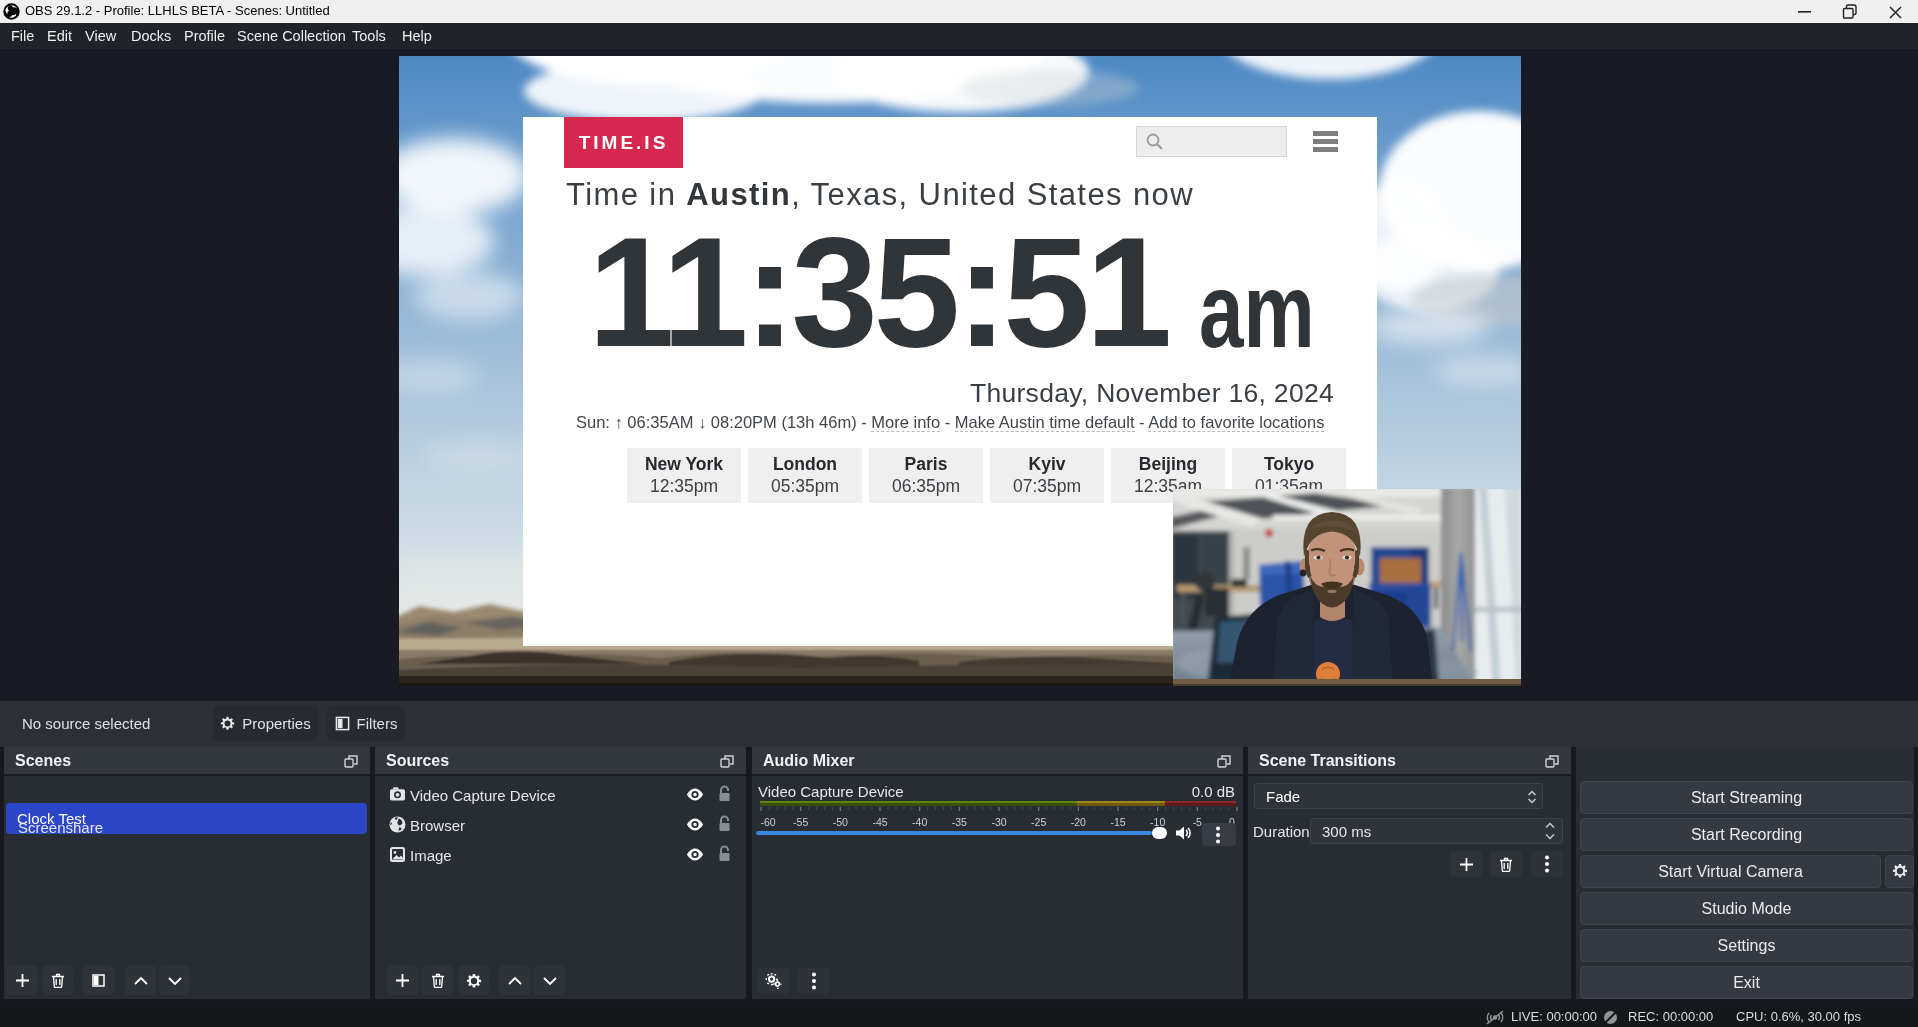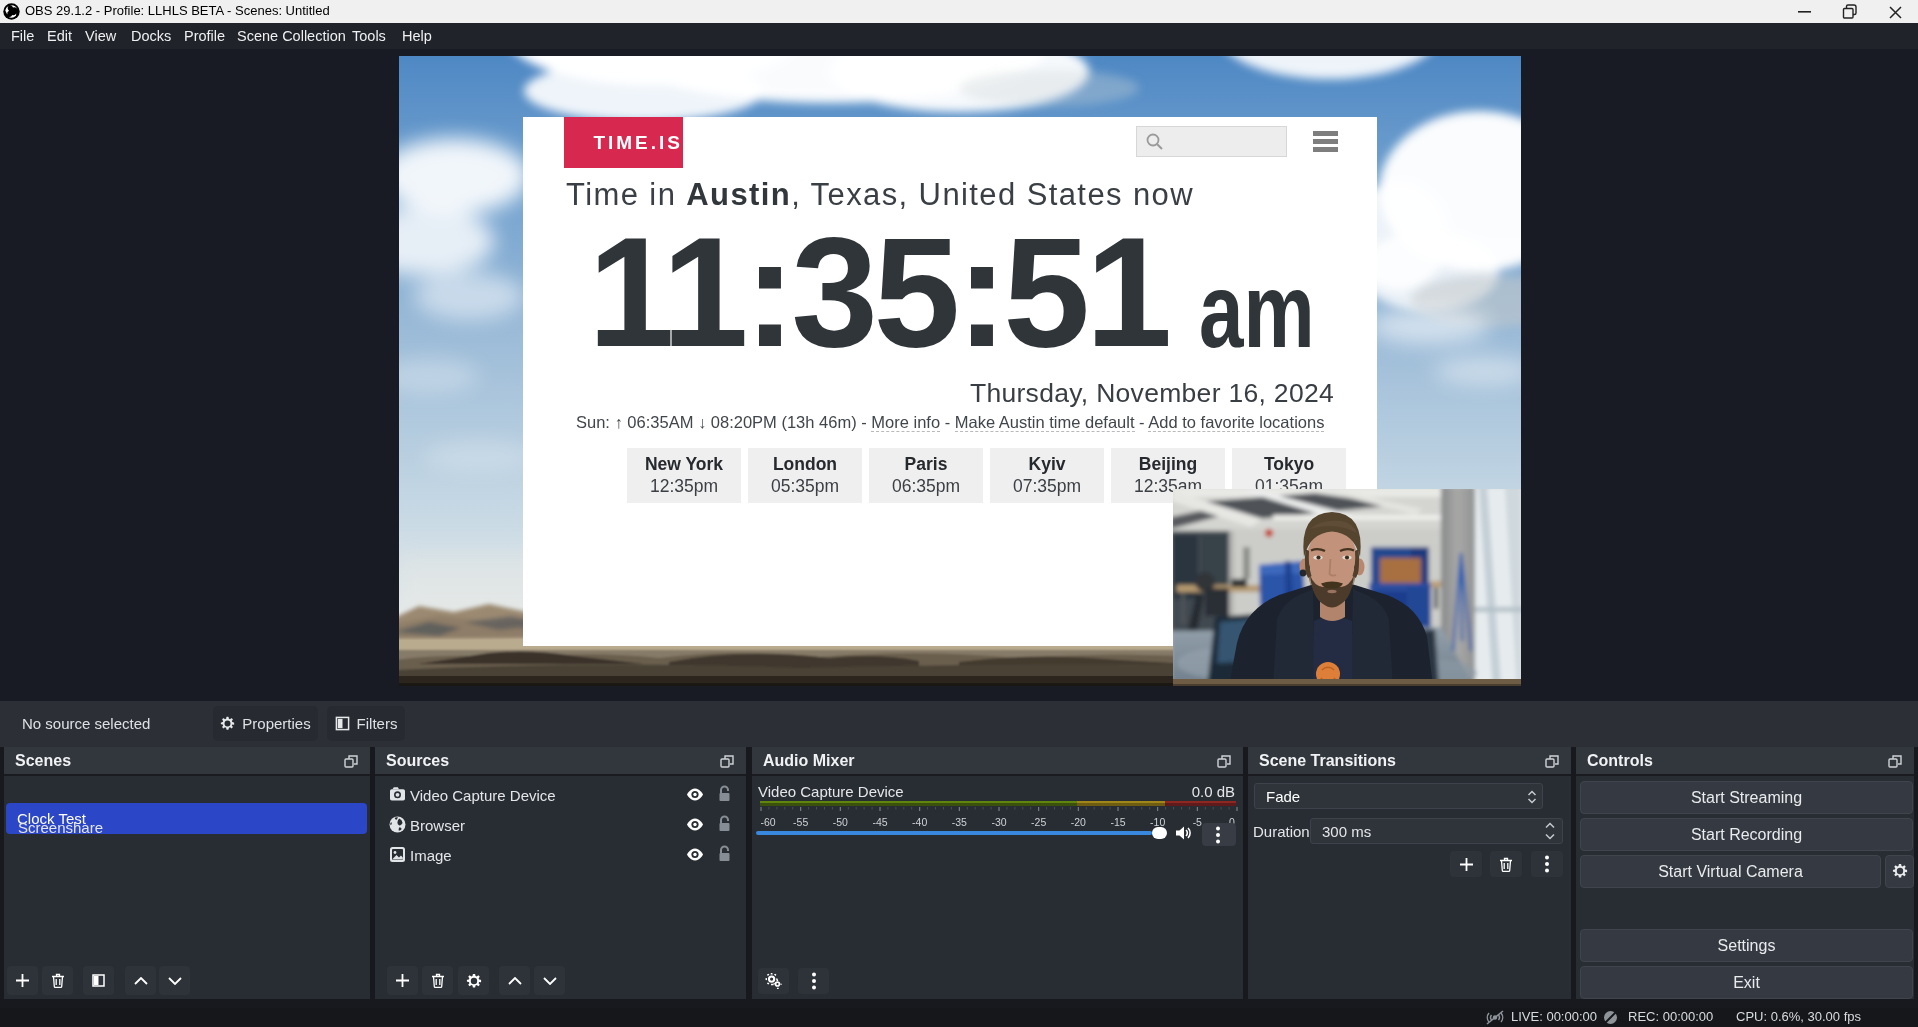--- a/index.html
+++ b/index.html
@@ -14,21 +14,21 @@
   
   #menubar { position:absolute; left:0; top:23px; width:1918px; height:26px; background:#202329; color:#eef0f2; font-size:14.5px; }
   #menubar span { position:absolute; top:5px; }
 
   
   #preview { position:absolute; left:0; top:49px; width:1918px; height:652px; background:#181b23; }
   #video { position:absolute; left:399px; top:7px; width:1122px; height:630px; overflow:hidden; }
 
   
   #card { position:absolute; left:124px; top:61px; width:854px; height:529px; background:#ffffff; overflow:hidden; }
-  #logo { position:absolute; left:41px; top:0px; width:119px; height:51px; background:#d72850; color:#fff; font-weight:bold; font-size:19px; letter-spacing:3px; text-align:right; line-height:51px; }
+  #logo { position:absolute; left:41px; top:0px; width:119px; height:51px; background:#d72850; color:#fff; font-weight:bold; font-size:19px; letter-spacing:3px; text-align:center; line-height:51px; }
   #search { position:absolute; left:613px; top:9px; width:151px; height:31px; background:#ededed; border:1px solid #d7d7d7; }
   #burger div { position:absolute; left:790px; width:25px; height:5px; background:#7e7e7e; }
   #h1line { position:absolute; left:43px; top:60px; font-size:31px; letter-spacing:1.4px; color:#3a3f45; }
   #clock { position:absolute; left:65px; top:86px; width:740px; height:140px; font-weight:bold; font-size:156px; letter-spacing:-4.5px; color:#30353a; }
   #ampm { position:absolute; left:676px; top:163px; font-weight:bold; font-size:80px; color:#30353a; transform:scaleY(1.32); transform-origin:bottom; }
   #dateline { position:absolute; right:43px; top:261px; font-size:26.5px; letter-spacing:0.3px; color:#393e44; }
   #sunline { position:absolute; left:53px; top:296px; font-size:16.5px; color:#41464c; }
   #sunline .lnk { border-bottom:1px dashed #b9b9b9; }
   .citybox { position:absolute; top:331px; width:114px; height:55px; background:#efefef; text-align:center; color:#26292d; }
   .citybox .cn { font-weight:bold; font-size:17.5px; margin-top:6px; }
@@ -669,35 +669,29 @@
     <div class="sbtn" style="left:283px; top:104px; bottom:auto; width:32px; height:26px;">
         <svg width="6" height="18" viewBox="0 0 6 18">
           <circle cx="3" cy="2.5" r="2" fill="#fff"></circle>
           <circle cx="3" cy="9" r="2" fill="#fff"></circle>
           <circle cx="3" cy="15.5" r="2" fill="#fff"></circle>
         </svg>
       </div>
   </div>
 
   <div class="panel" style="left:1576px; width:338px;">
-    <div class="phead">
-        <span class="pt">Controls</span>
-      <svg class="pop" width="15" height="15" viewBox="0 0 15 15">
-          <rect x="1" y="5" width="8" height="8" fill="none" stroke="#cfd3d8" stroke-width="1.4" rx="1"></rect>
-          <path d="M5 5 v-3 h8 v8 h-3" fill="none" stroke="#cfd3d8" stroke-width="1.4"></path>
-        </svg>
-    </div>
     <div class="cbtn" style="top:34px;">Start Streaming</div>
     <div class="cbtn" style="top:71px;">Start Recording</div>
     <div class="cbtn" style="top:108px; width:301px;">Start Virtual Camera</div>
     <div class="cbtn" style="top:108px; left:309px; width:29px;">
       <svg style="margin-top:7px;" width="16" height="16" viewBox="0 0 16 16">
           <path fill="#e9ebed" d="M8 4.8a3.2 3.2 0 1 0 0 6.4 3.2 3.2 0 0 0 0-6.4zm6.7 4.5l-1.6-.3a5.3 5.3 0 0 1-.5 1.2l1 1.3a.5.5 0 0 1 0 .6l-1 1a.5.5 0 0 1-.6 0l-1.3-1a5.3 5.3 0 0 1-1.2.5l-.3 1.6a.5.5 0 0 1-.5.4H7.3a.5.5 0 0 1-.5-.4l-.3-1.6a5.3 5.3 0 0 1-1.2-.5l-1.3 1a.5.5 0 0 1-.6 0l-1-1a.5.5 0 0 1 0-.6l1-1.3a5.3 5.3 0 0 1-.5-1.2l-1.6-.3a.5.5 0 0 1-.4-.5V7.3a.5.5 0 0 1 .4-.5l1.6-.3a5.3 5.3 0 0 1 .5-1.2l-1-1.3a.5.5 0 0 1 0-.6l1-1a.5.5 0 0 1 .6 0l1.3 1a5.3 5.3 0 0 1 1.2-.5l.3-1.6a.5.5 0 0 1 .5-.4h1.4a.5.5 0 0 1 .5.4l.3 1.6c.4.1.8.3 1.2.5l1.3-1a.5.5 0 0 1 .6 0l1 1a.5.5 0 0 1 0 .6l-1 1.3c.2.4.4.8.5 1.2l1.6.3a.5.5 0 0 1 .4.5v1.4a.5.5 0 0 1-.4.6z"></path>
         </svg>
     </div>
+    <div class="cbtn" style="top:145px;">Studio Mode</div>
     <div class="cbtn" style="top:182px;">Settings</div>
     <div class="cbtn" style="top:219px;">Exit</div>
   </div>
 </div>
 
 <div id="statusbar">
   <svg class="abs" style="left:1484px; top:2px;" width="22" height="15" viewBox="0 0 22 15">
     <g stroke="#8f949a" stroke-width="1.5" fill="none">
       <path d="M5 3 a7 7 0 0 0 0 9 M17 3 a7 7 0 0 1 0 9 M7.5 5 a4 4 0 0 0 0 5 M14.5 5 a4 4 0 0 1 0 5"></path>
     </g>

